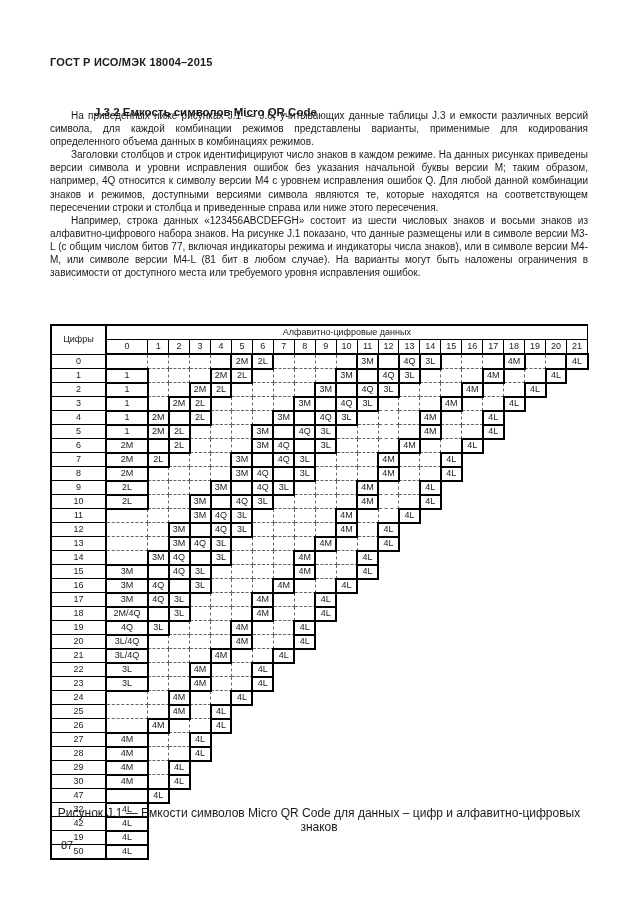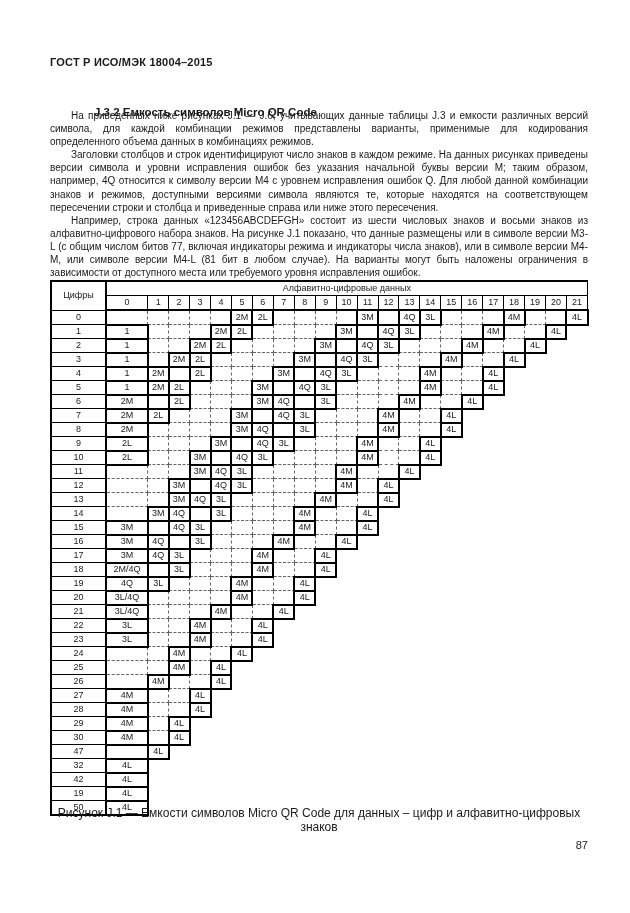--- a/index.html
+++ b/index.html
@@ -19,21 +19,21 @@
   }
   .paras { position:absolute; top:109px; left:0; width:538px; }
   .paras p {
     margin:0; font-size:10px; line-height:13.1px;
     text-align:justify; text-indent:21px;
   }
 
   .tablewrap { position:absolute; top:280px; left:0; }
   table.fig {
     border-collapse:collapse; table-layout:fixed;
-    border-left:2px solid #000; border-top:2px solid #000;
+    border-left:2px solid #000; border-top:2px solid #000;margin-top:44px;
   }
   table.fig th, table.fig td {
     padding:0; height:13px; font-size:9px; line-height:11px;
     font-weight:normal; text-align:center; overflow:hidden; white-space:nowrap;
   }
   th.corner {
     border:1px solid #000; border-right:2px solid #000; border-top:none; border-left:none;
     font-size:9.5px;
   }
   th.group {
@@ -48,22 +48,22 @@
   }
   td.cell { border-right:1px dashed #666; border-bottom:1px dashed #666; }
   td.lbl { outline:2px solid #000; outline-offset:-1px; background:#fff; }
   tr.lastrow th, tr.lastrow td { border-bottom:2px solid #000; }
 
   .caption {
     position:absolute; top:806px; left:0; width:538px;
     text-align:center; font-size:12px;
   }
   .pagenum {
-    position:absolute; top:839px; left:0; width:538px;
-    text-align:right; font-size:11px;
+    position:absolute; top:839px; left:11px; width:538px;
+    font-size:11px;
   }
 </style>
 </head>
 <body>
 
 <div class="page">
   <div class="doc-header">ГОСТ Р ИСО/МЭК 18004–2015</div>
   <div class="heading">J.3.2 Емкость символов Micro QR Code</div>
   <div class="paras">
     <p>На приведенных ниже рисунках J.1 — J.6, учитывающих данные таблицы J.3 и емкости различных версий символа, для каждой комбинации режимов представлены варианты, применимые для кодирования определенного объема данных в комбинациях режимов.</p>

